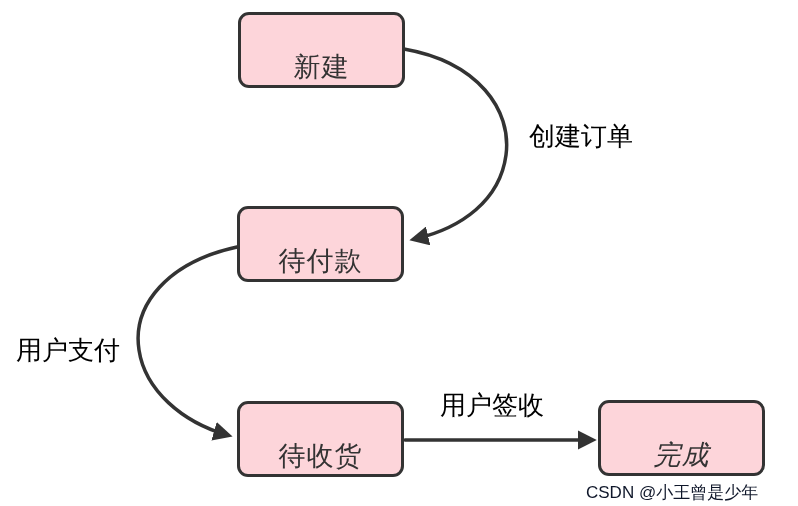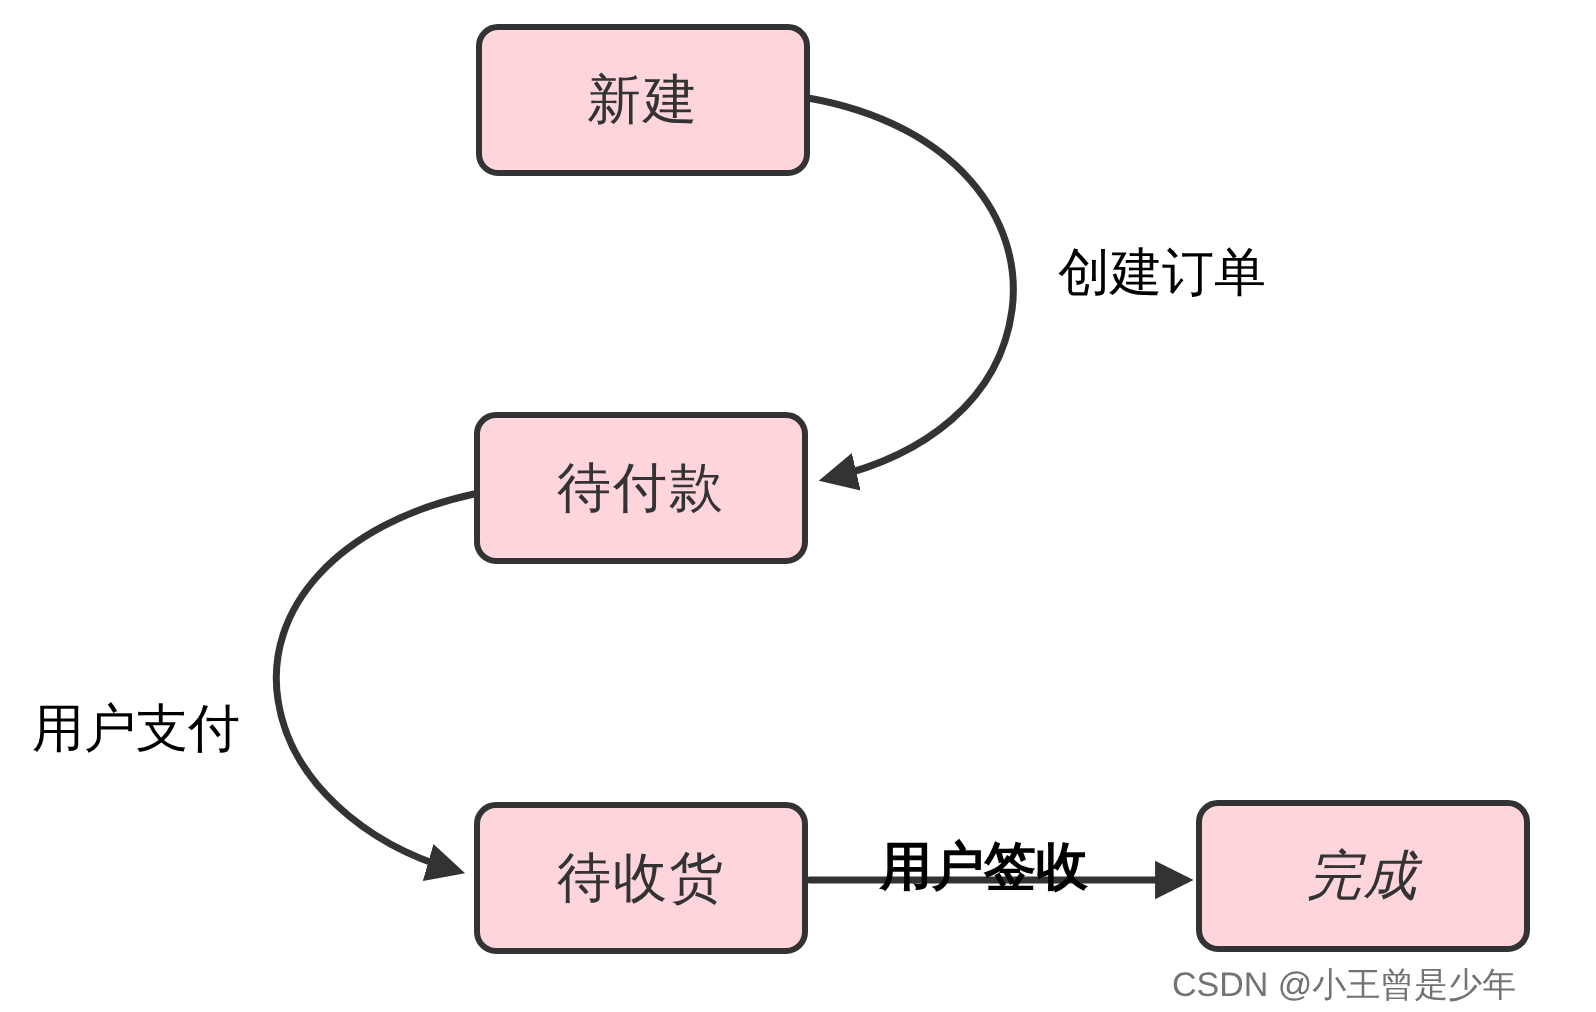--- a/index.html
+++ b/index.html
@@ -25,47 +25,47 @@
   }
   .node {
     position: absolute;
     box-sizing: border-box;
     width: 167px;
     height: 76px;
     background: #fdd5da;
     border: 3.5px solid #333333;
     border-radius: 11px;
     display: flex;
-    align-items: center;
+    align-items: flex-end;
     justify-content: center;
     font-size: 27px;
     color: #333333;
     letter-spacing: 1px;
     z-index: 2;
   }
   .node-new            { left: 238px; top: 12px;  }
   .node-pending-pay    { left: 237px; top: 206px; }
   .node-pending-receive{ left: 237px; top: 401px; }
   .node-complete       { left: 598px; top: 400px; font-style: italic; }
   .edge-label {
     position: absolute;
     font-size: 26px;
     color: #000000;
     white-space: nowrap;
     z-index: 2;
   }
   .label-create  { left: 529px; top: 119px; }
-  .label-pay     { left: 16px;  top: 333px; margin-top: 14px; }
-  .label-receive { left: 440px; top: 416px; font-weight: bold; }
+  .label-pay     { left: 16px;  top: 333px; }
+  .label-receive { left: 440px; top: 388px; }
   .watermark {
     position: absolute;
     left: 586px;
     top: 481px;
     font-size: 17px;
-    color: #737373;
+    color: #0f172a;
     white-space: nowrap;
     z-index: 3;
   }
 </style>
 </head>
 <body>
 
 <div class="canvas">
 
   <svg class="edges-layer" width="798" height="506" viewBox="0 0 798 506" xmlns="http://www.w3.org/2000/svg">

